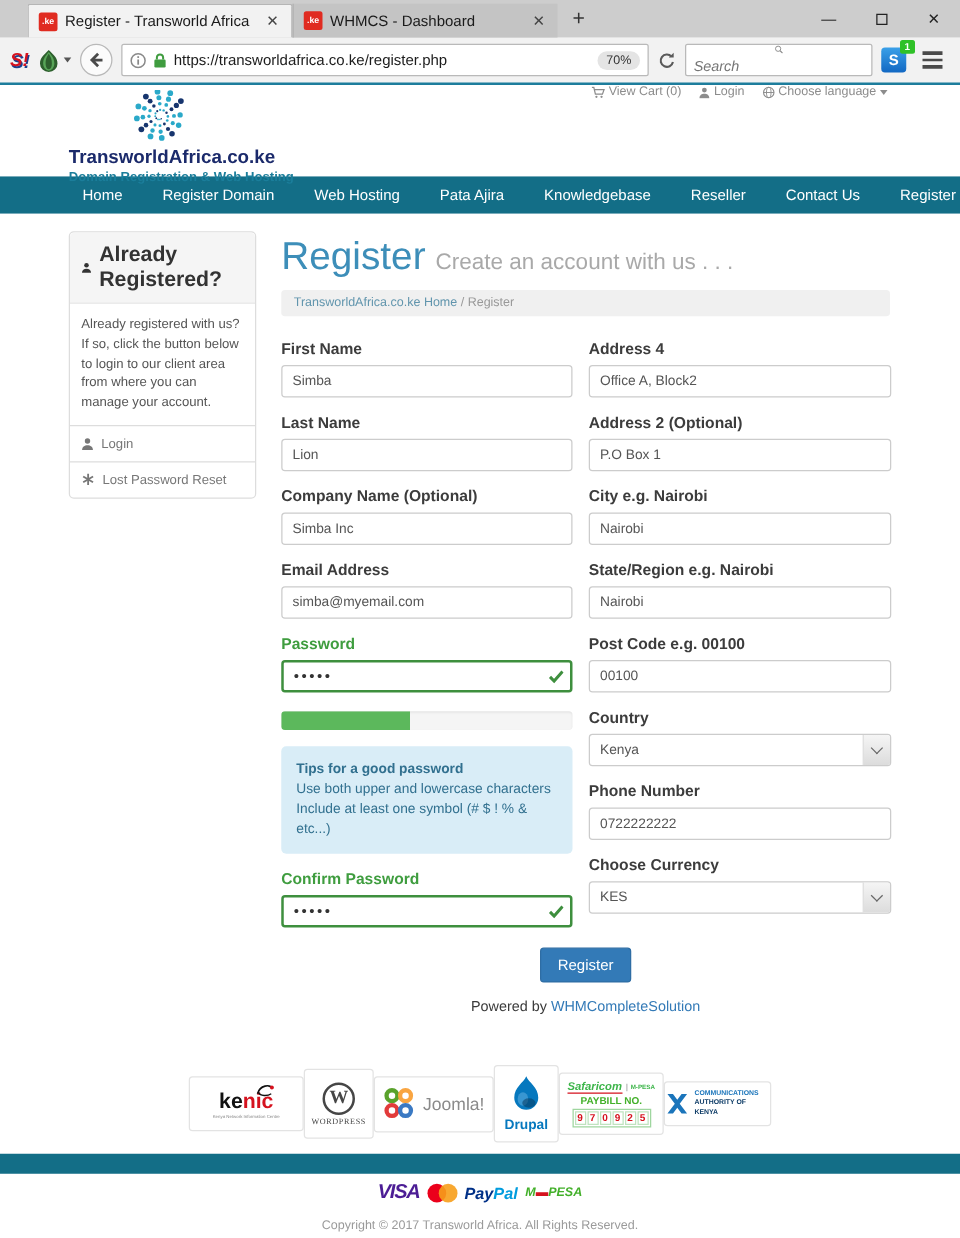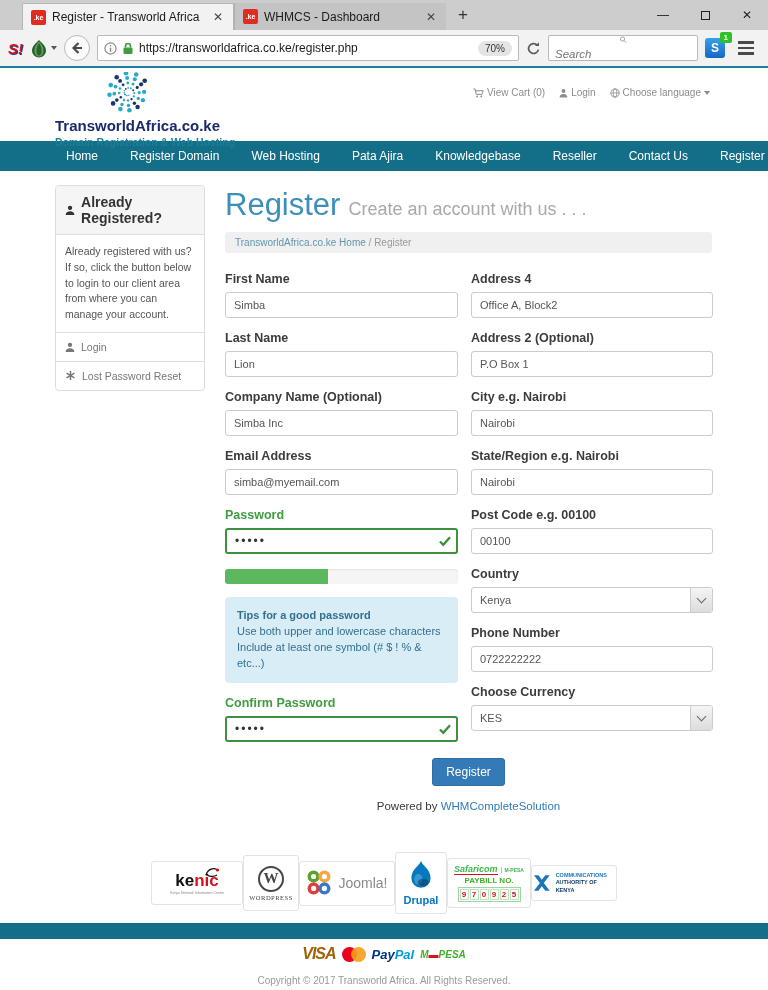--- a/index.html
+++ b/index.html
@@ -33,31 +33,31 @@
   .sbadge .cnt { position:absolute; top:-6px; right:-7px; background:#2fc128; color:#fff; font-size:8px; font-weight:bold; padding:1px 4px; border-radius:2px; }
   .hamburger { display:flex; flex-direction:column; gap:3px; padding:0 6px; }
   .hamburger i { width:16px; height:2.5px; background:#4a4a4a; }
 
   
   .siteheader { height:73px; background:#fff; position:relative; }
   .brand { position:absolute; left:55px; top:4px; display:flex; flex-direction:column; }
   .brand svg { margin-left:48px; }
   .brandname { font-size:15px; font-weight:bold; color:#1b2a6b; margin-top:1px; }
   .brandtag { font-size:10.5px; font-weight:bold; color:#1b7e9b; margin-top:2px; }
-  .toplinks { position:absolute; right:58px; top:19px; display:flex; gap:14px; font-size:10px; color:#8c8c8c; align-items:center; }
+  .toplinks { position:absolute; right:58px; top:0; display:flex; gap:14px; font-size:10px; color:#8c8c8c; align-items:center; }
   .toplink { display:flex; align-items:center; gap:3px; }
 
   
   .mainnav { height:30px; background:#136e87; display:flex; align-items:center; padding-left:50px; }
   .navitem { color:#fff; font-size:12px; padding:0 16px; white-space:nowrap; }
 
   
   .content { display:flex; gap:20px; padding:14px 56px 0 55px; height:672px; background:#fff; }
   .panel { flex:0 0 150px; border:1px solid #ddd; border-radius:4px; align-self:flex-start; background:#fff; }
-  .panel-head { background:#f5f5f5; border-bottom:1px solid #ddd; border-radius:4px 4px 0 0; padding:8px 9px; font-size:14px; font-weight:bold; color:#333; display:flex; gap:6px; align-items:center; }
+  .panel-head { background:#f5f5f5; border-bottom:1px solid #ddd; border-radius:4px 4px 0 0; padding:8px 9px; font-size:17px; font-weight:bold; color:#333; display:flex; gap:6px; align-items:center; }
   .panel-body { padding:9px; font-size:10.5px; color:#555; line-height:1.5; }
   .panel-item { border-top:1px solid #ddd; padding:8px 9px; font-size:10.5px; color:#777; display:flex; gap:6px; align-items:center; }
 
   .main { flex:1; min-width:0; }
   .pagetitle { font-weight:300; margin-top:2px; }
   .pagetitle .big { font-size:31px; color:#3d8eb9; }
   .pagetitle .sub { font-size:18px; color:#a9a9a9; margin-left:8px; }
   .breadcrumb { background:#f0f0f0; border-radius:3px; margin-top:9px; padding:5px 10px; font-size:10px; color:#999; }
   .breadcrumb .bc-link { color:#6195ad; }
 
@@ -108,21 +108,21 @@
   .saf .pb { color:#43b02a; font-weight:bold; font-size:8px; margin-top:1px; }
   .saf .digits { display:flex; gap:1px; border:1px solid #9fd69f; padding:1px; margin-top:2px; }
   .saf .digits i { font-style:normal; width:9px; height:11px; border:1px solid #bfe3bf; color:#d5121e; font-weight:bold; font-size:8px; display:flex; align-items:center; justify-content:center; }
   .ca { width:86px; height:36px; gap:4px; }
   .ca .catext { font-size:5.5px; font-weight:bold; color:#1b75bb; line-height:1.3; }
   .ca .catext .l2 { color:#0d3b66; }
 
   
   .tealbar { height:16px; background:#136e87; }
   .payments { height:30px; display:flex; align-items:center; justify-content:center; gap:6px; }
-  .visa { font-size:16px; font-weight:bold; font-style:italic; color:#a16207; letter-spacing:-1px; }
+  .visa { font-size:16px; font-weight:bold; font-style:italic; color:#4c1d95; letter-spacing:-1px; }
   .mc { position:relative; width:24px; height:15px; }
   .mc i { position:absolute; top:0; width:15px; height:15px; border-radius:50%; }
   .mc .c1 { left:0; background:#eb001b; }
   .mc .c2 { right:0; background:#f79e1b; opacity:.9; }
   .paypal { font-size:13px; font-weight:bold; font-style:italic; }
   .paypal .p1 { color:#003087; } .paypal .p2 { color:#009cde; }
   .mpesa { font-size:10px; font-weight:bold; font-style:italic; color:#43b02a; }
   .mpesa .dash { color:#d5121e; }
   .copyright { text-align:center; font-size:10px; color:#9a9a9a; padding-top:6px; }
 

